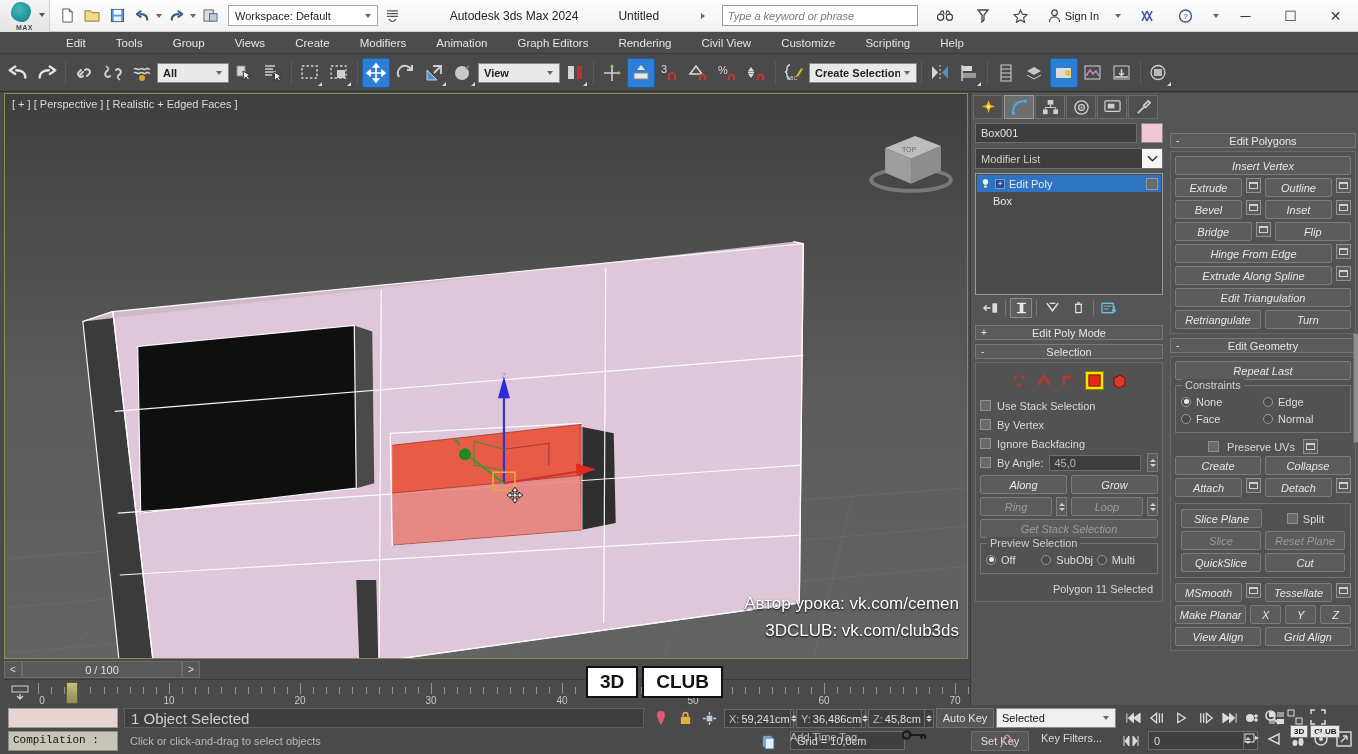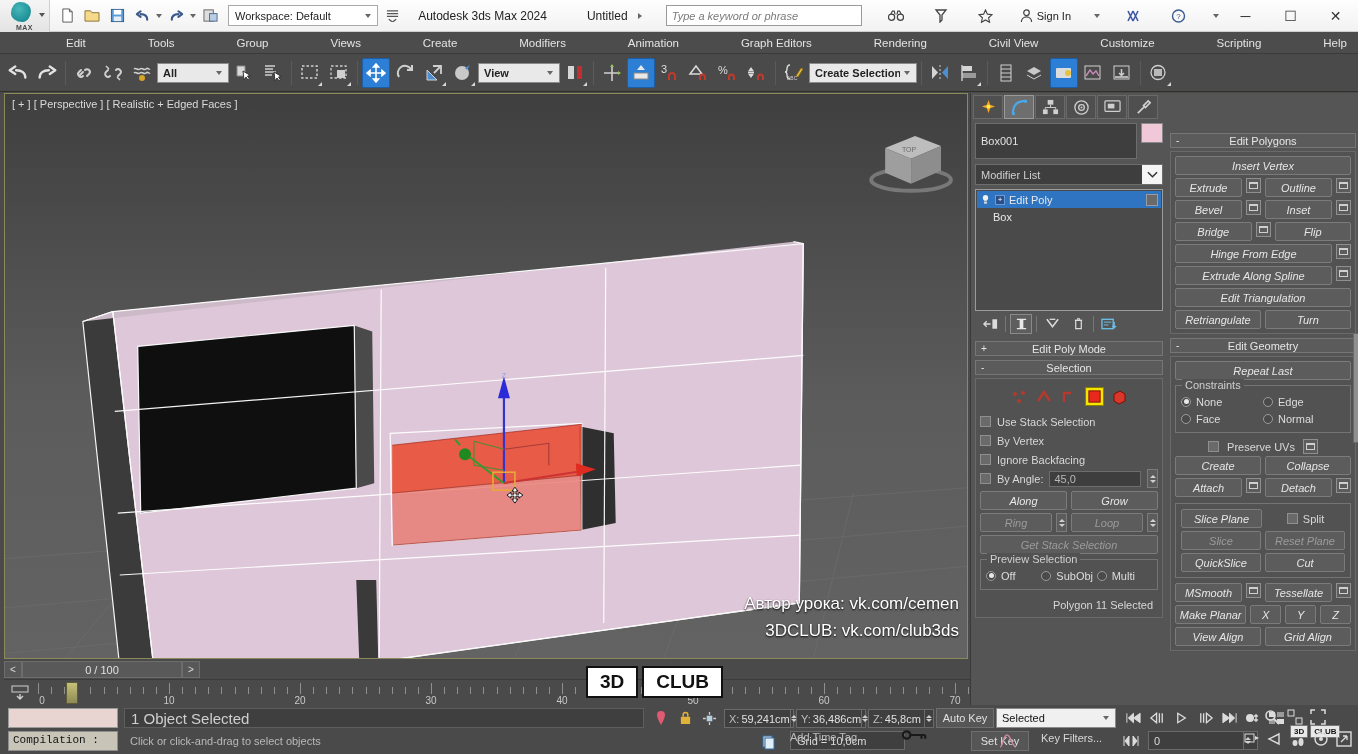--- a/index.html
+++ b/index.html
@@ -40,34 +40,34 @@
   .wsbox{
     display:flex;align-items:center; height:21px;
     background:#fff;border:1px solid #a9a9a9; padding:0 2px 0 6px; margin-left:4px;
     color:#222; font-size:11px; min-width:150px;
   }
   .wsbox .lbl{ flex:1; }
   .wsbtn{ width:14px;height:19px;display:flex;align-items:center;justify-content:center;}
 
   .apptitle{ flex:1; display:flex; align-items:center; justify-content:center; gap:40px;
     color:#222; font-size:12px; }
-  .searchwrap{ display:flex; align-items:center; gap:23px; padding-right:4px;}
+  .searchwrap{ display:flex; align-items:center; gap:16px; padding-right:4px;}
   .searchbox{ width:196px;height:21px;background:#fff;border:1px solid #9a9a9a;
     color:#7a7a7a; font-style:italic; font-size:11px; display:flex;align-items:center; padding:0 5px;}
   .ticon{ width:22px;height:22px;display:flex;align-items:center;justify-content:center;cursor:pointer;color:#444;}
   .signin{ color:#222; font-size:11px; display:flex;align-items:center;gap:4px;cursor:pointer;}
   .winbtns{ display:flex; height:32px; }
   .winbtn{ width:45px;height:32px;display:flex;align-items:center;justify-content:center;
     color:#333;font-size:14px;cursor:pointer;}
 
   
   .menubar{
     position:absolute; left:0; top:32px; width:1358px; height:22px;
     background:#4c4c4c; border-bottom:1px solid #3a3a3a;
-    display:flex; align-items:center; padding-left:55px; gap:0;justify-content:space-between;
+    display:flex; align-items:center; padding-left:55px; gap:8px;
   }
   .menuitem{ padding:3px 11px; font-size:11.5px; color:#e4e4e4; cursor:pointer; border-radius:2px;}
 
   
   .toolbar{
     position:absolute; left:0; top:54px; width:1358px; height:38px;
     background:#4a4a4a; border-bottom:1px solid #30302b;
     display:flex; align-items:center; padding:0 4px; gap:1px;
   }
   .tb{ width:28px;height:30px; display:flex;align-items:center;justify-content:center;
@@ -163,21 +163,21 @@
   .cptabs{ position:absolute; left:2px; top:2px; width:186px; height:26px;
     display:flex; gap:1px; }
   .cptab{ width:30px;height:24px; background:#4f4f4f; border:1px solid #6a6a6a;
     display:flex;align-items:center;justify-content:center; cursor:pointer;}
   .cptab.on{ background:#6e6e6e; border-color:#9a9a9a;}
 
   .cpL{ position:absolute; left:0; top:30px; width:196px; bottom:0; padding:0 4px;}
   .cpR{ position:absolute; left:196px; top:0; width:192px; bottom:0; padding:4px 3px 0 3px; overflow:hidden;}
 
   .namebox{ display:flex; gap:4px; margin-bottom:5px;}
-  .namefield{ flex:1; height:36px; background:#3e3e3e; border:1px solid #6d6d6d;
+  .namefield{ flex:1; height:20px; background:#3e3e3e; border:1px solid #6d6d6d;
     color:#e2e2e2; font-size:11px; display:flex;align-items:center;padding:0 5px;}
   .colchip{ width:22px;height:20px; background:#f0c8d8; border:1px solid #8a8a8a;}
   .modlist{ height:21px; background:#3e3e3e;border:1px solid #6d6d6d;
     display:flex;align-items:center; color:#cfcfcf;font-size:11px; padding:0 0 0 5px; margin-bottom:4px;}
   .modlist .mc{ margin-left:auto; width:20px;height:19px;background:#f5f5f5;color:#222;
     display:flex;align-items:center;justify-content:center;font-size:10px;}
   .stack{ height:122px; background:#4a4a4a; border:1px solid #9a9a9a; padding:1px; }
   .strow{ height:17px; display:flex; align-items:center; gap:4px; padding:0 3px; font-size:11px;}
   .strow.sel{ background:#2f74c0; }
   .bulb{width:11px;height:12px;display:flex;align-items:center;justify-content:center;}

